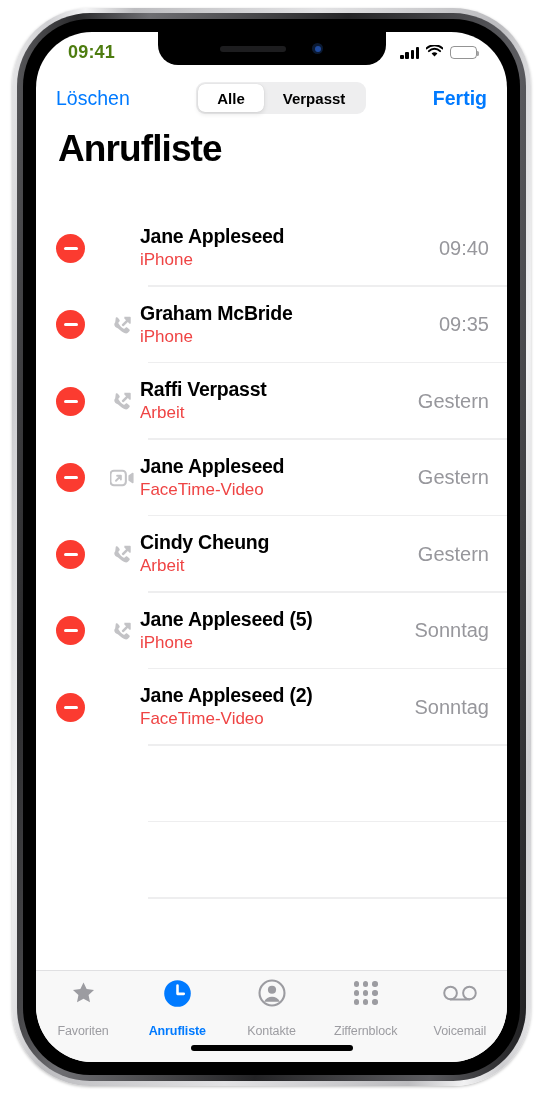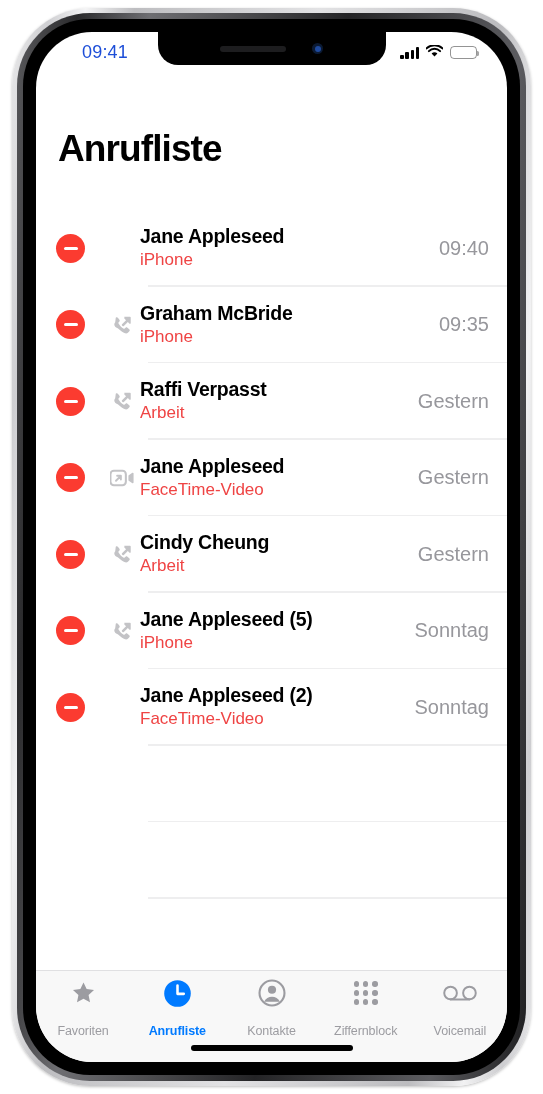--- a/index.html
+++ b/index.html
@@ -108,25 +108,24 @@
     height: 38px;
     z-index: 30;
     display: flex;
     align-items: center;
     justify-content: space-between;
     padding: 0 30px 0 32px;
     box-sizing: border-box;
   }
   #status-time {
     font-size: 18px;
-    font-weight: normal;
-    color: #1d4ed8;
+    font-weight: bold;
+    color: #4d7c0f;
     letter-spacing: 0.2px;
     margin-top: 3px;
-    margin-left: 14px;
   }
   #status-icons {
     display: flex;
     align-items: center;
     gap: 7px;
     margin-top: 3px;
   }
   .sig-bars { display: flex; align-items: flex-end; gap: 1.7px; height: 12px; }
   .sig-bars i { display: block; width: 3.4px; background: #000; border-radius: 1px; }
   .sig-bars i:nth-child(1){ height: 4px; }
@@ -401,20 +400,30 @@
             <path d="M2.9 6.1 a8 8 0 0 1 11.2 0" stroke="#000" stroke-width="2" fill="none" stroke-linecap="round"></path>
             <path d="M0.6 3.4 a11.4 11.4 0 0 1 15.8 0" stroke="#000" stroke-width="2" fill="none" stroke-linecap="round"></path>
           </svg>
         </span>
         <span id="battery">
           <span id="battery-fill"></span>
         </span>
       </div>
     </div>
 
+    <div id="nav-bar">
+      <button class="nav-btn" id="delete-all-button">Löschen</button>
+
+      <div id="segmented">
+        <div class="seg selected">Alle</div>
+        <div class="seg">Verpasst</div>
+      </div>
+
+      <button class="nav-btn" id="done-button">Fertig</button>
+    </div>
 
     <div id="page-title">Anrufliste</div>
 
     <div id="call-list">
         <div class="call-row">
           <div class="delete-btn">
             <span></span>
           </div>
      <div class="type-icon"></div>
      <div class="row-text">

